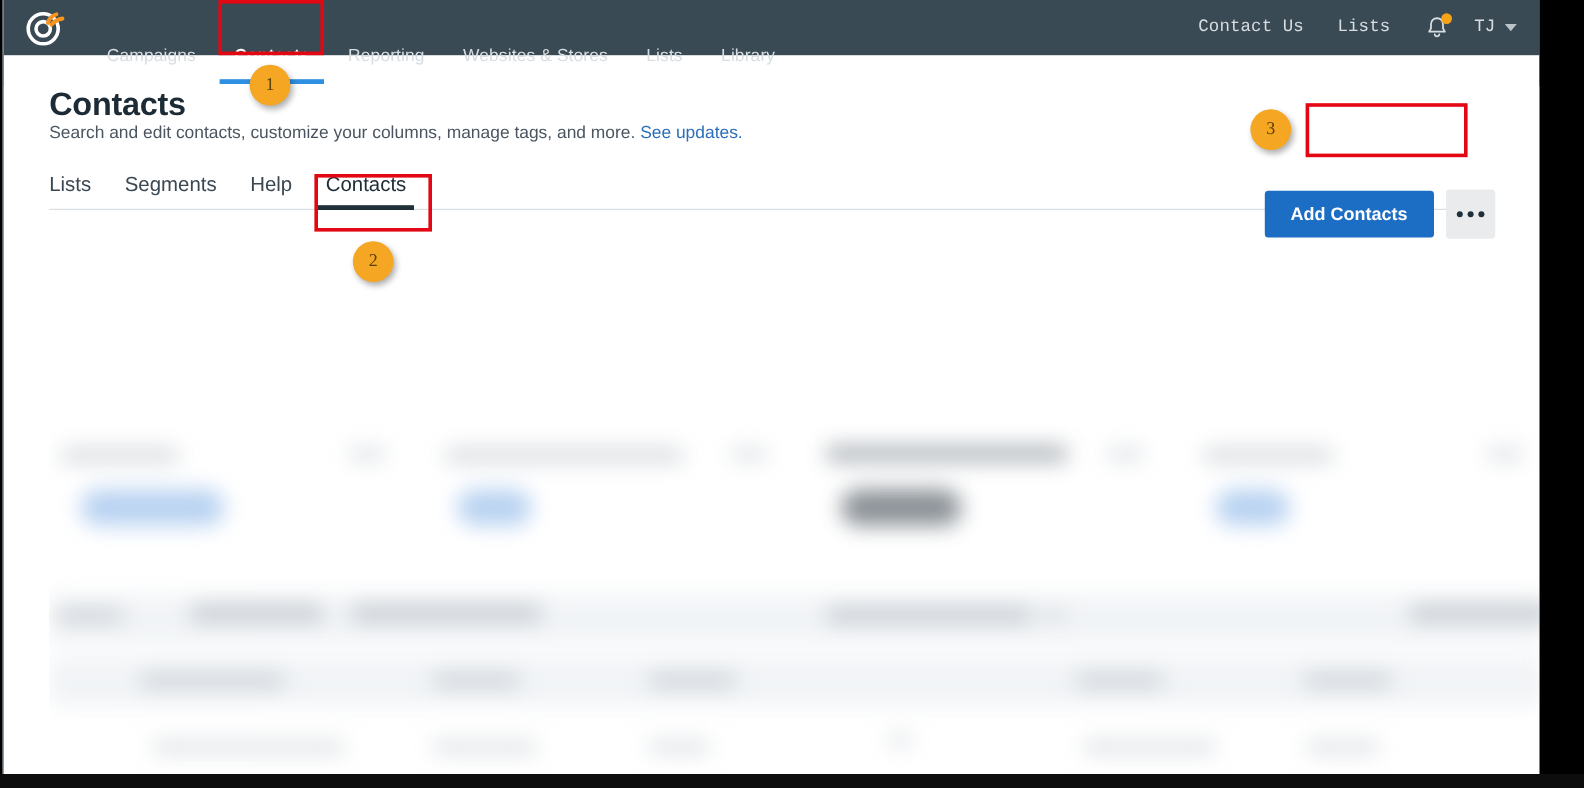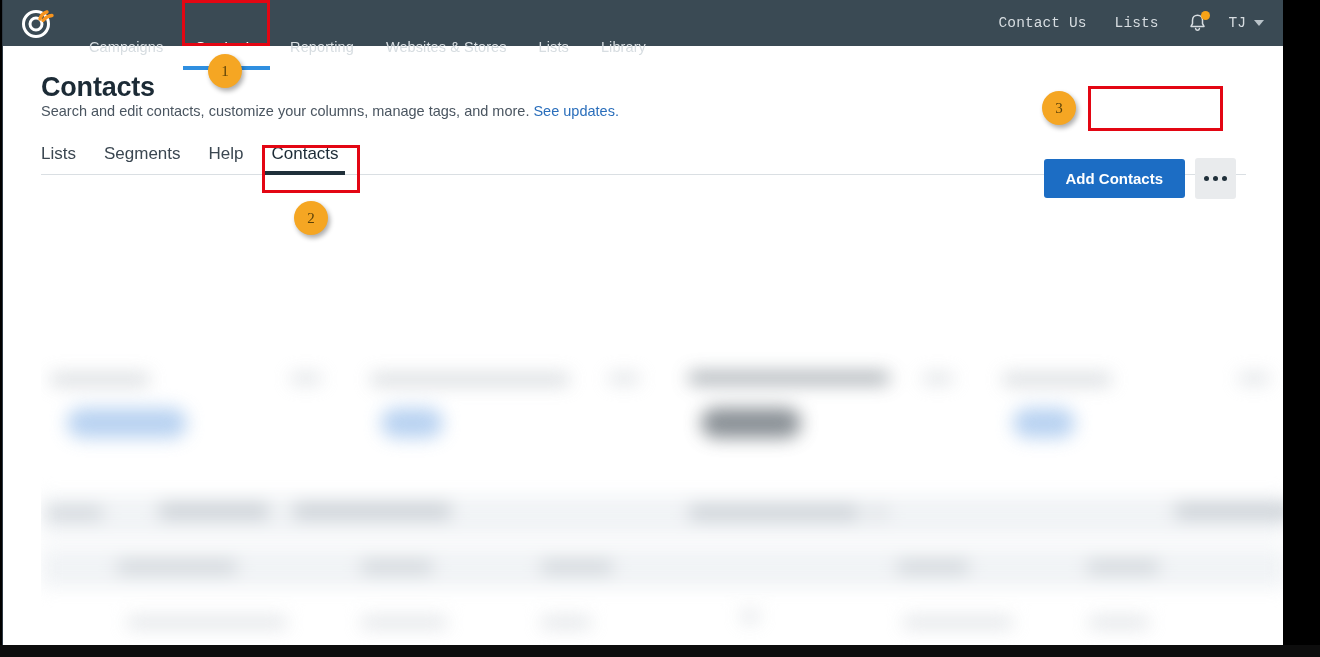--- a/index.html
+++ b/index.html
@@ -146,21 +146,21 @@
     content: "";
     position: absolute;
     left: 8px; right: 8px; bottom: -1px;
     height: 4px;
     background: #20303a;
   }
 
   
   #header-actions {
     position: absolute;
-    right: 48px; top: 86px;
+    right: 38px; top: 86px;
     display: flex; align-items: center; gap: 10px;
   }
   #add-contacts-btn {
     background: #1c6dc4;
     color: #ffffff;
     border: none;
     font-family: "Liberation Sans", sans-serif;
     font-size: 15px;
     font-weight: bold;
     padding: 11px 22px;

